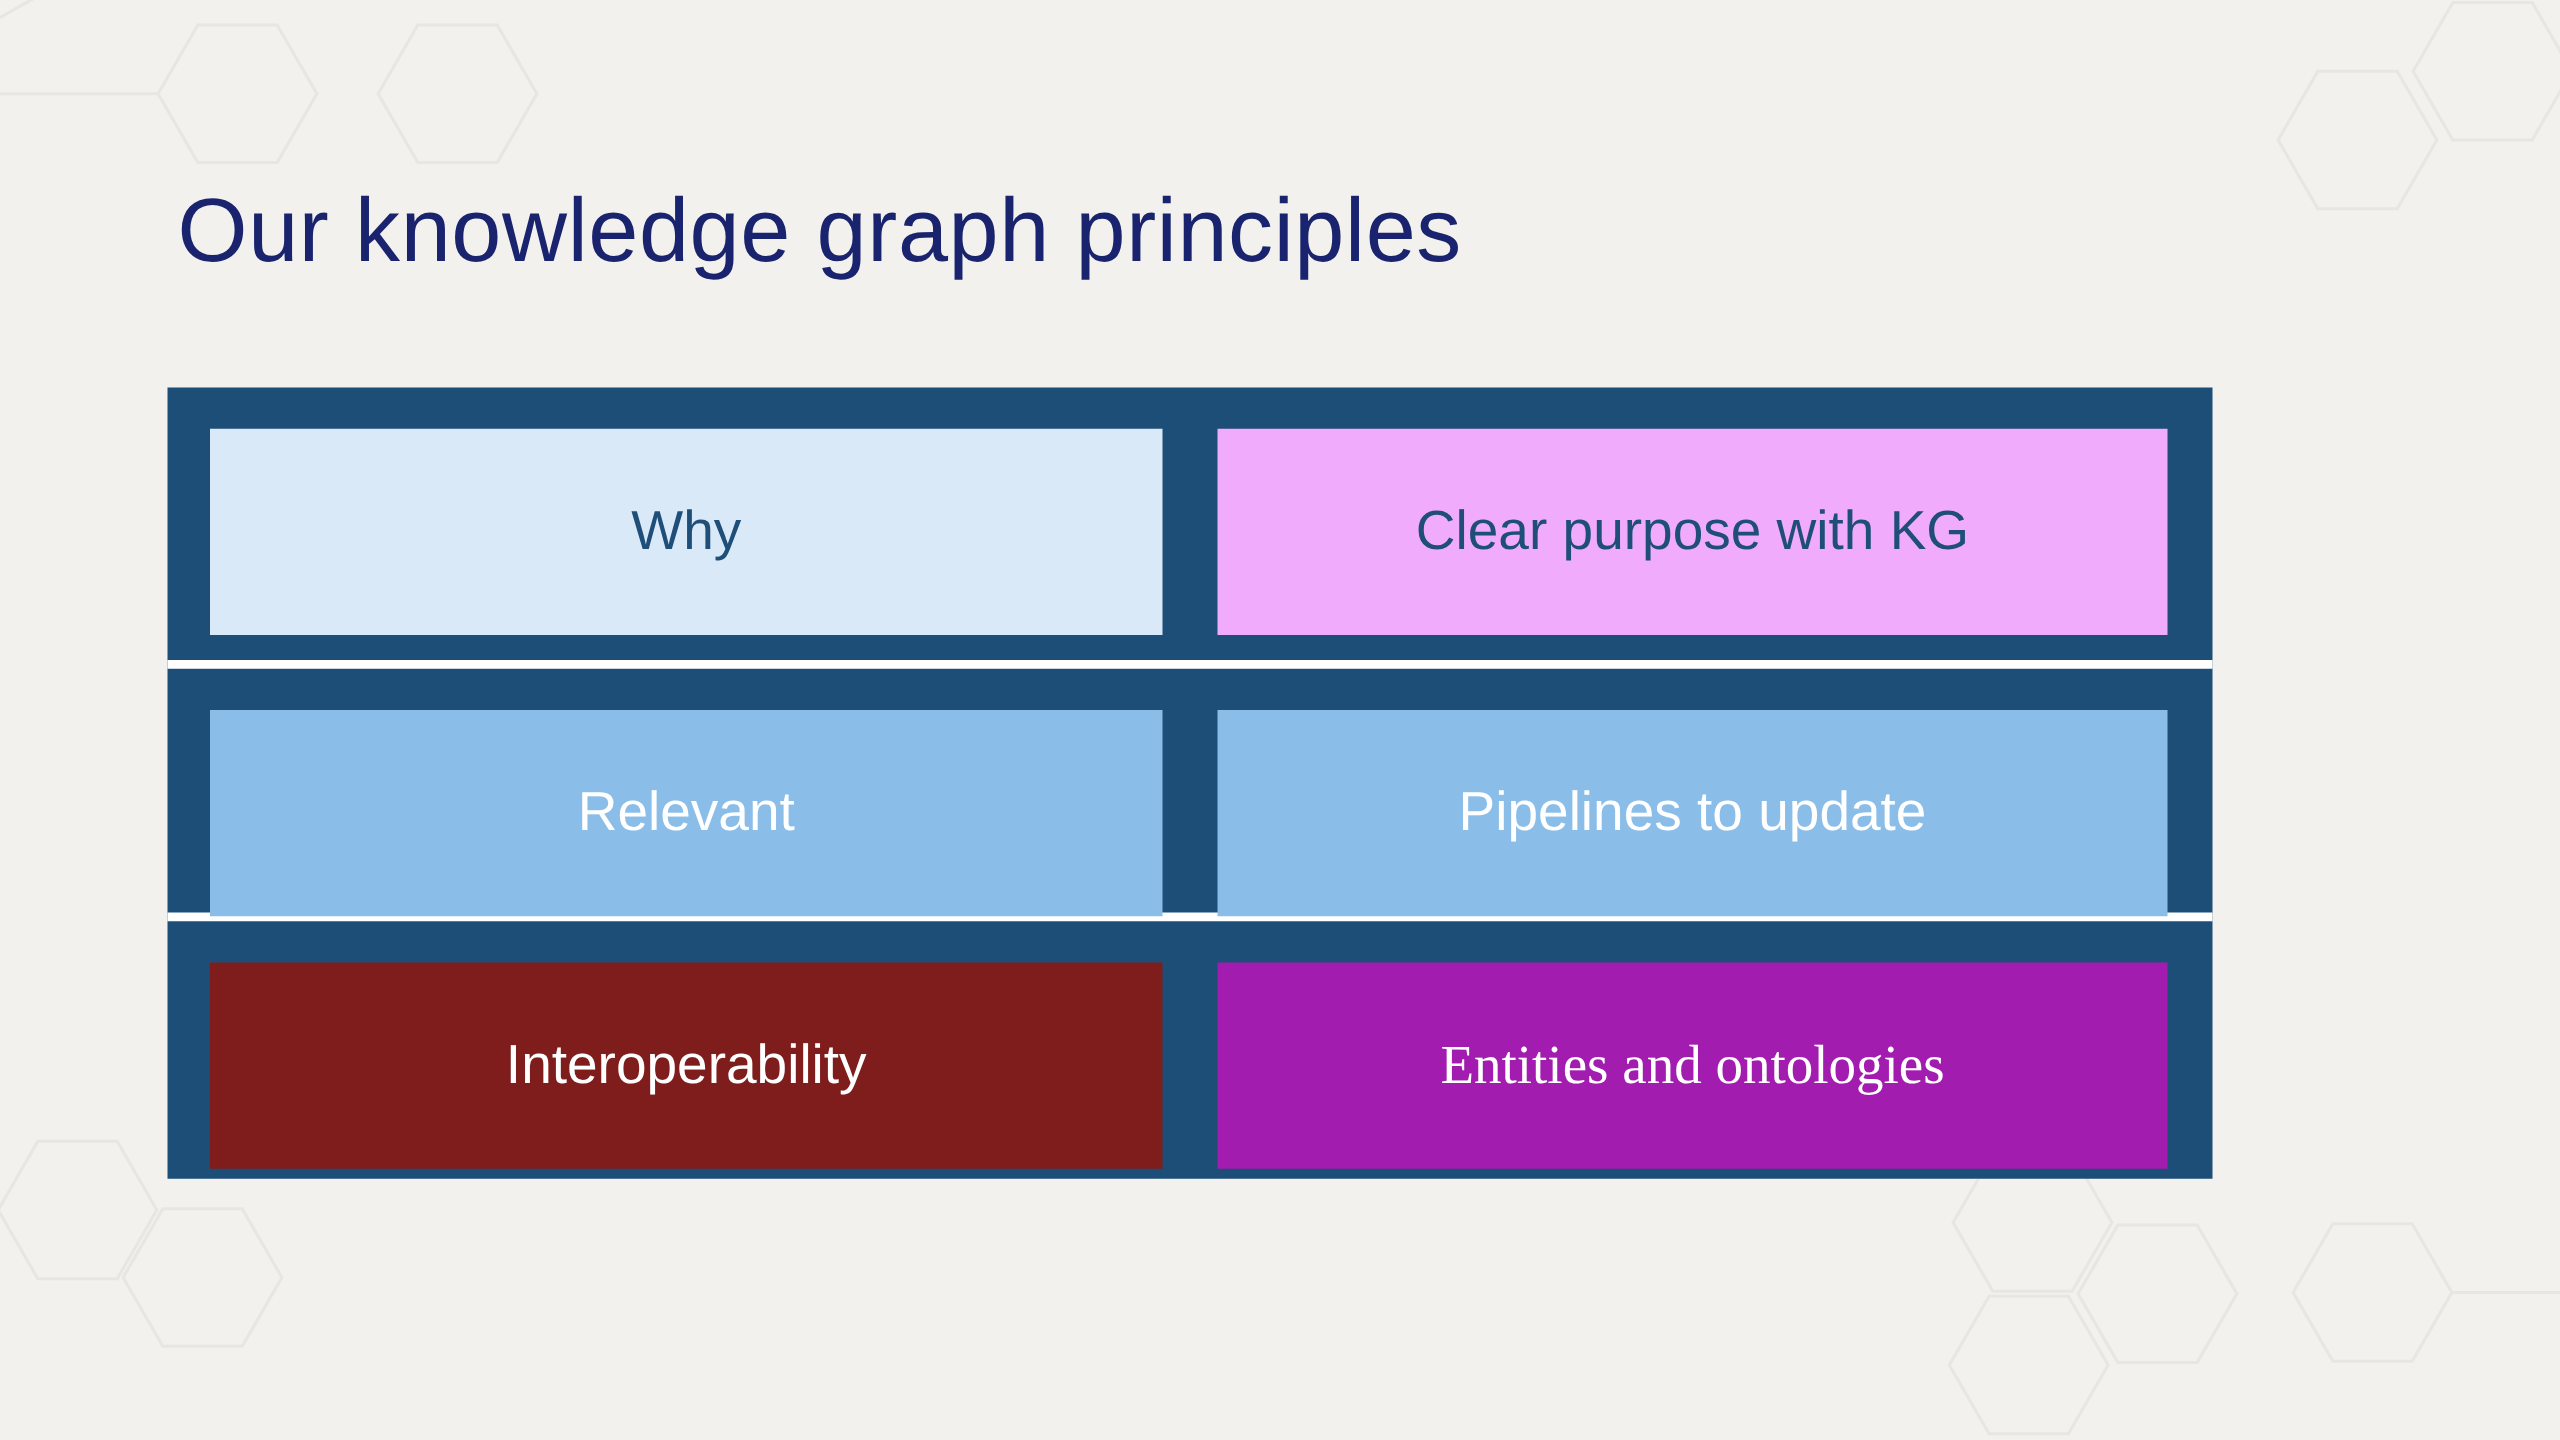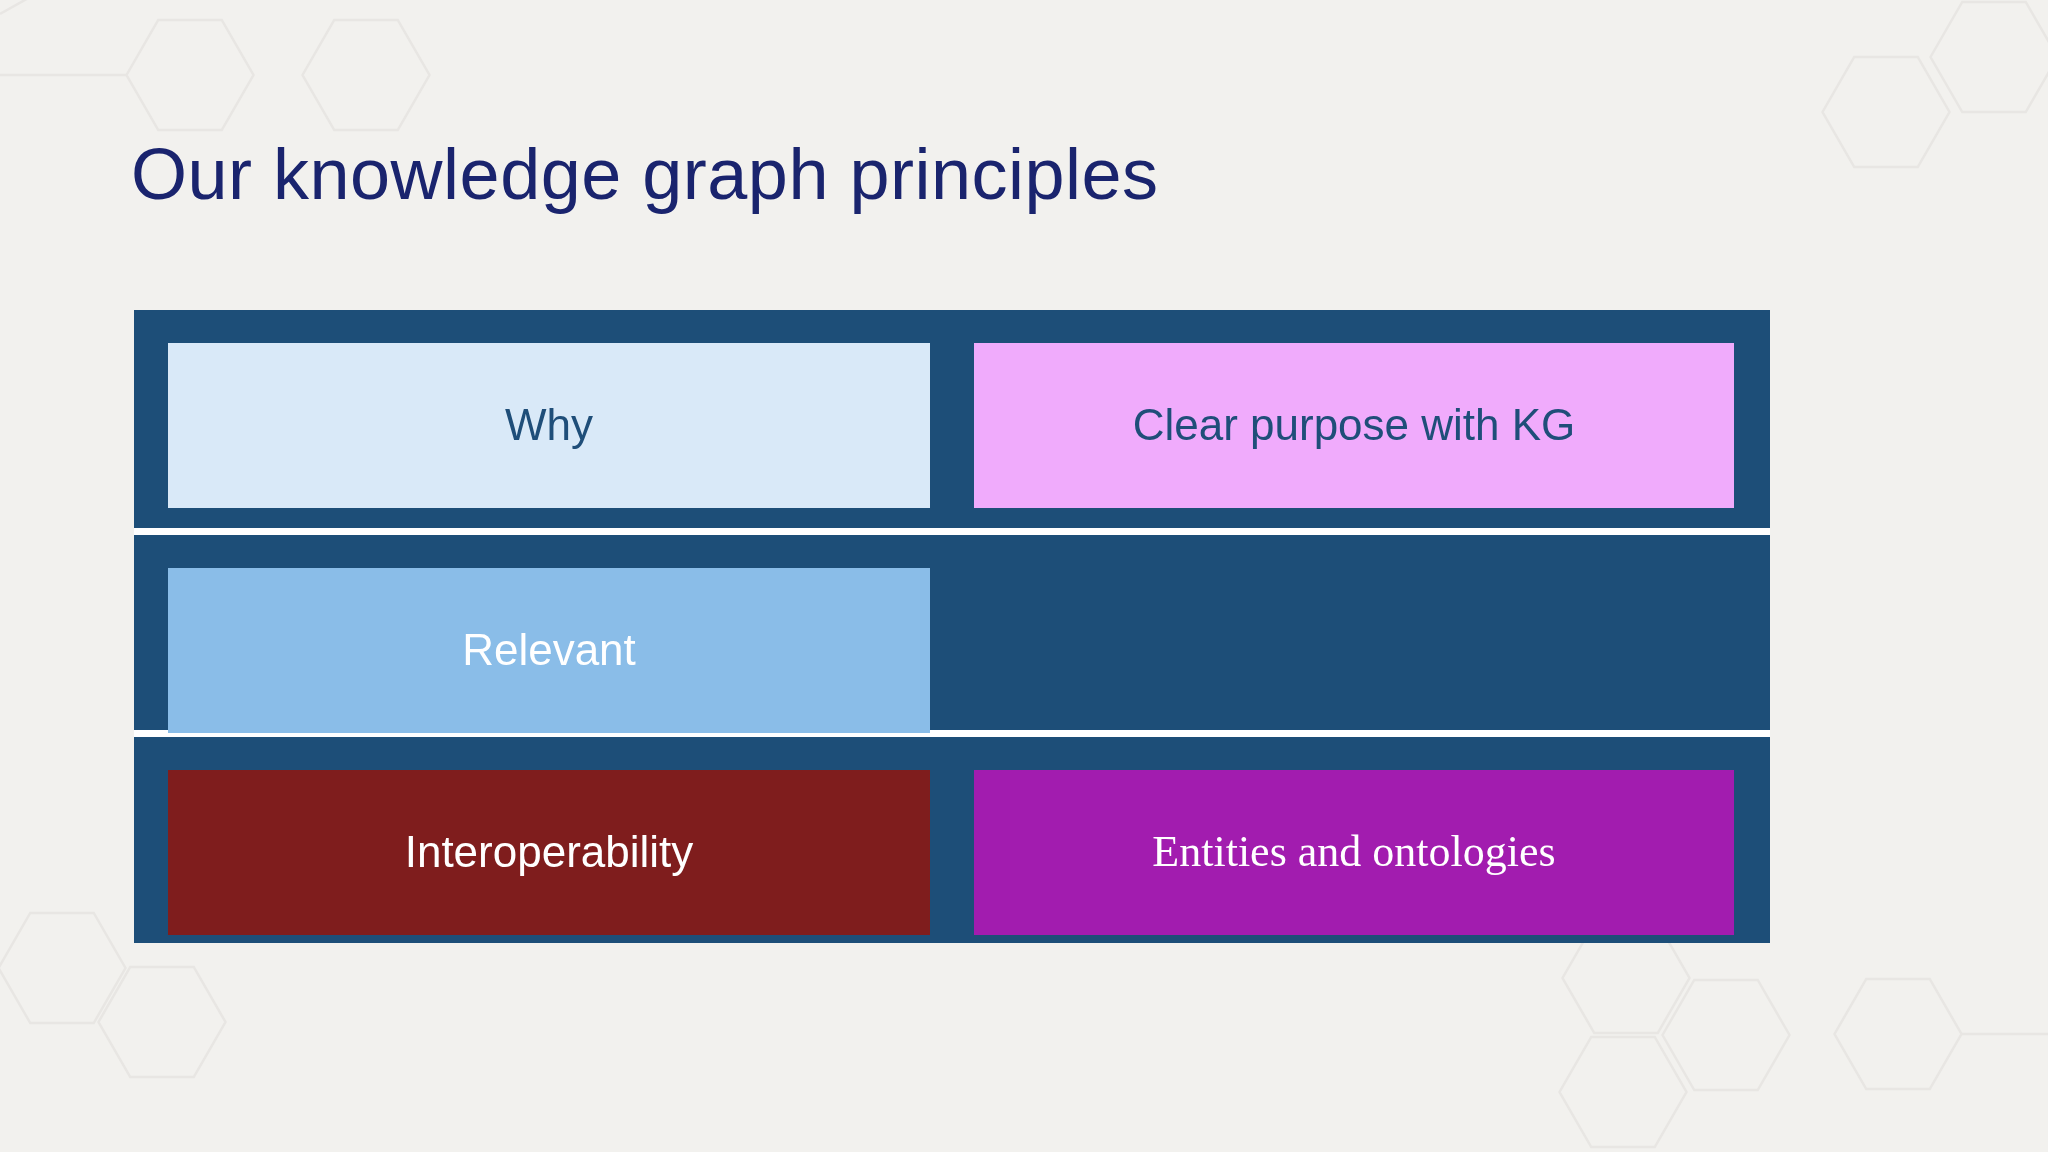--- a/index.html
+++ b/index.html
@@ -15,21 +15,21 @@
   }
   .hexes {
     position: absolute;
     left: 0; top: 0;
     width: 2048px; height: 1152px;
     pointer-events: none;
   }
   .title {
     position: absolute;
     left: 131px; top: 138px;
-    margin: 0;
+    margin: 11px;
     font-size: 72px;
     font-weight: 300;
     line-height: 1.0;
     letter-spacing: 0.5px;
   }
   .frame {
     position: absolute;
     left: 134px; top: 310px;
     width: 1636px; height: 633px;
   }
@@ -86,20 +86,23 @@
         <span>Clear purpose with KG</span>
       </div>
     </div>
 
     <div class="sep" style="background: rgb(255, 255, 255);"></div>
 
     <div class="band mid">
       <div class="cell left" style="background: rgb(138, 189, 232); color: rgb(255, 255, 255);">
         <span>Relevant</span>
       </div>
+      <div class="cell right" style="background: rgb(138, 189, 232); color: rgb(255, 255, 255);">
+        <span>Pipelines to update</span>
+      </div>
     </div>
 
     <div class="sep" style="background: rgb(255, 255, 255);"></div>
 
     <div class="band">
       <div class="cell left" style="background: #7f1d1d; color: rgb(255, 255, 255);">
         <span>Interoperability</span>
       </div>
       <div class="cell right" style="background: #a21caf; color: rgb(255, 255, 255); font-family: Liberation Serif, serif;">
         <span>Entities and ontologies</span>

